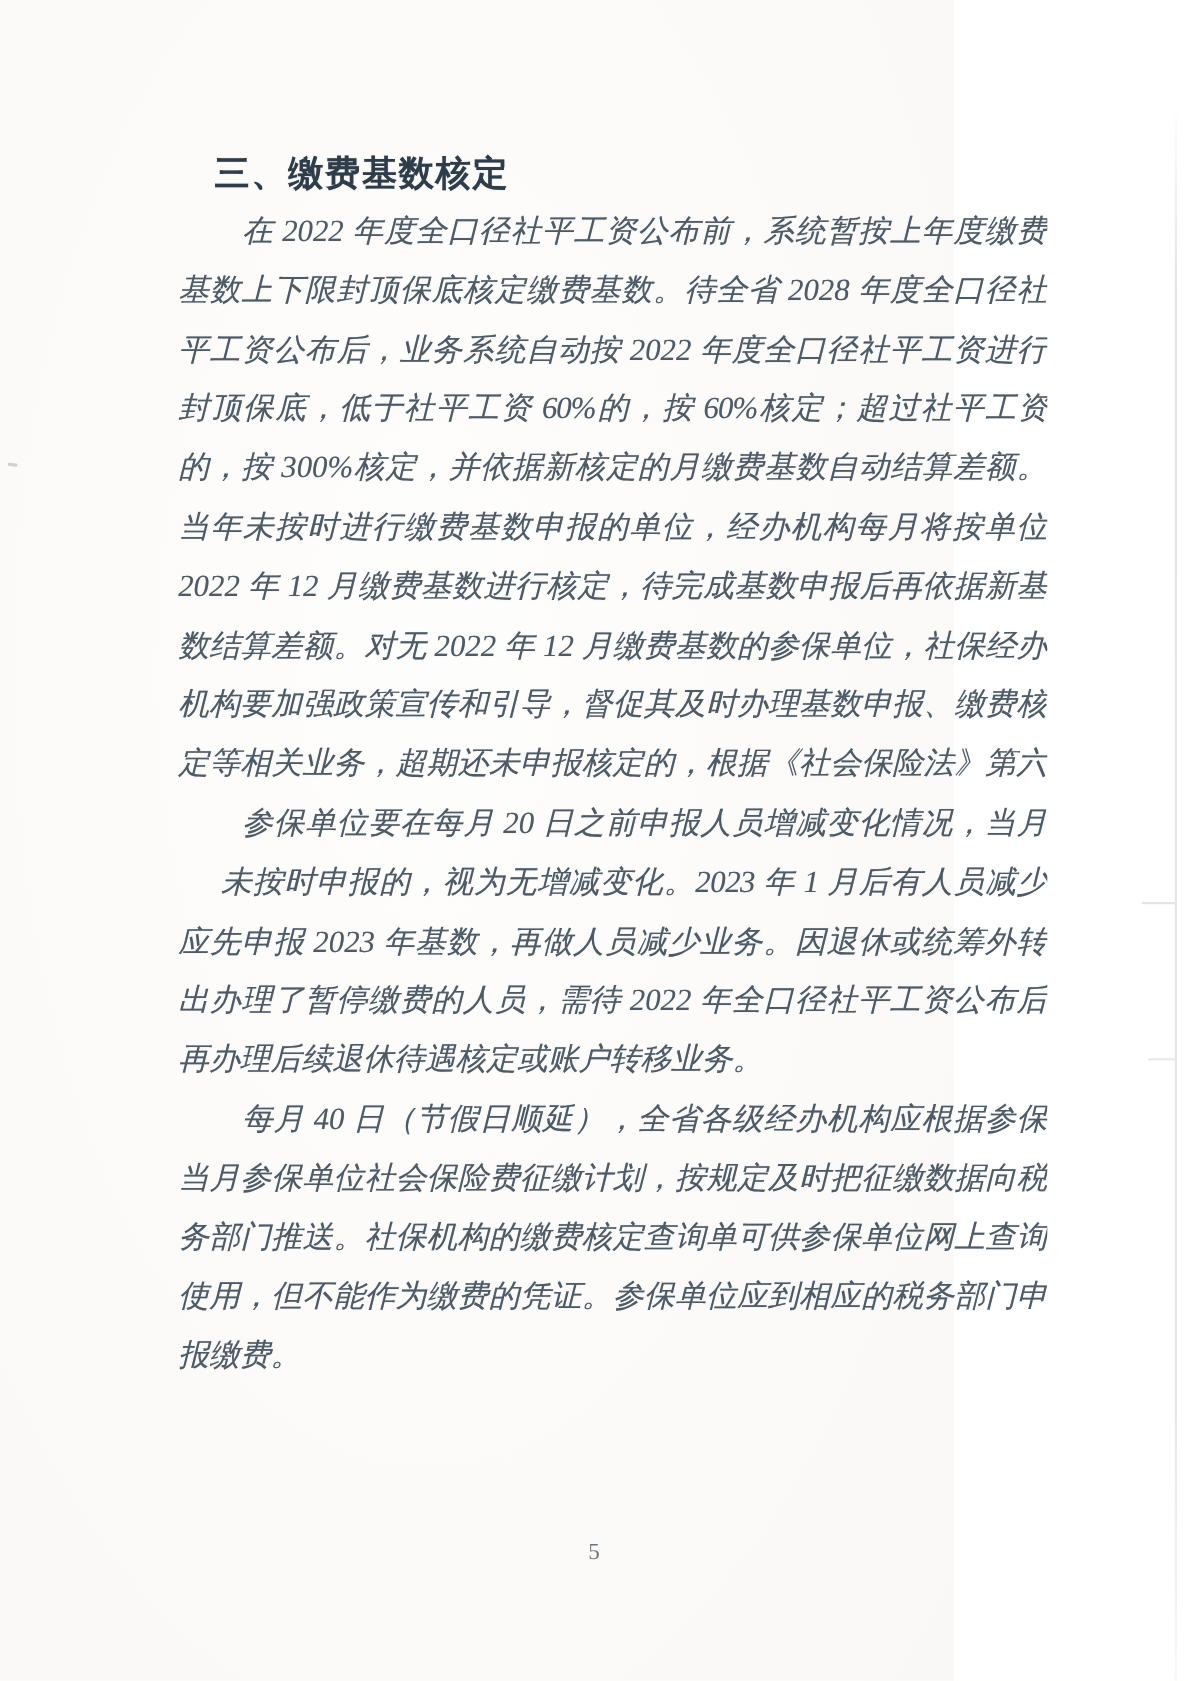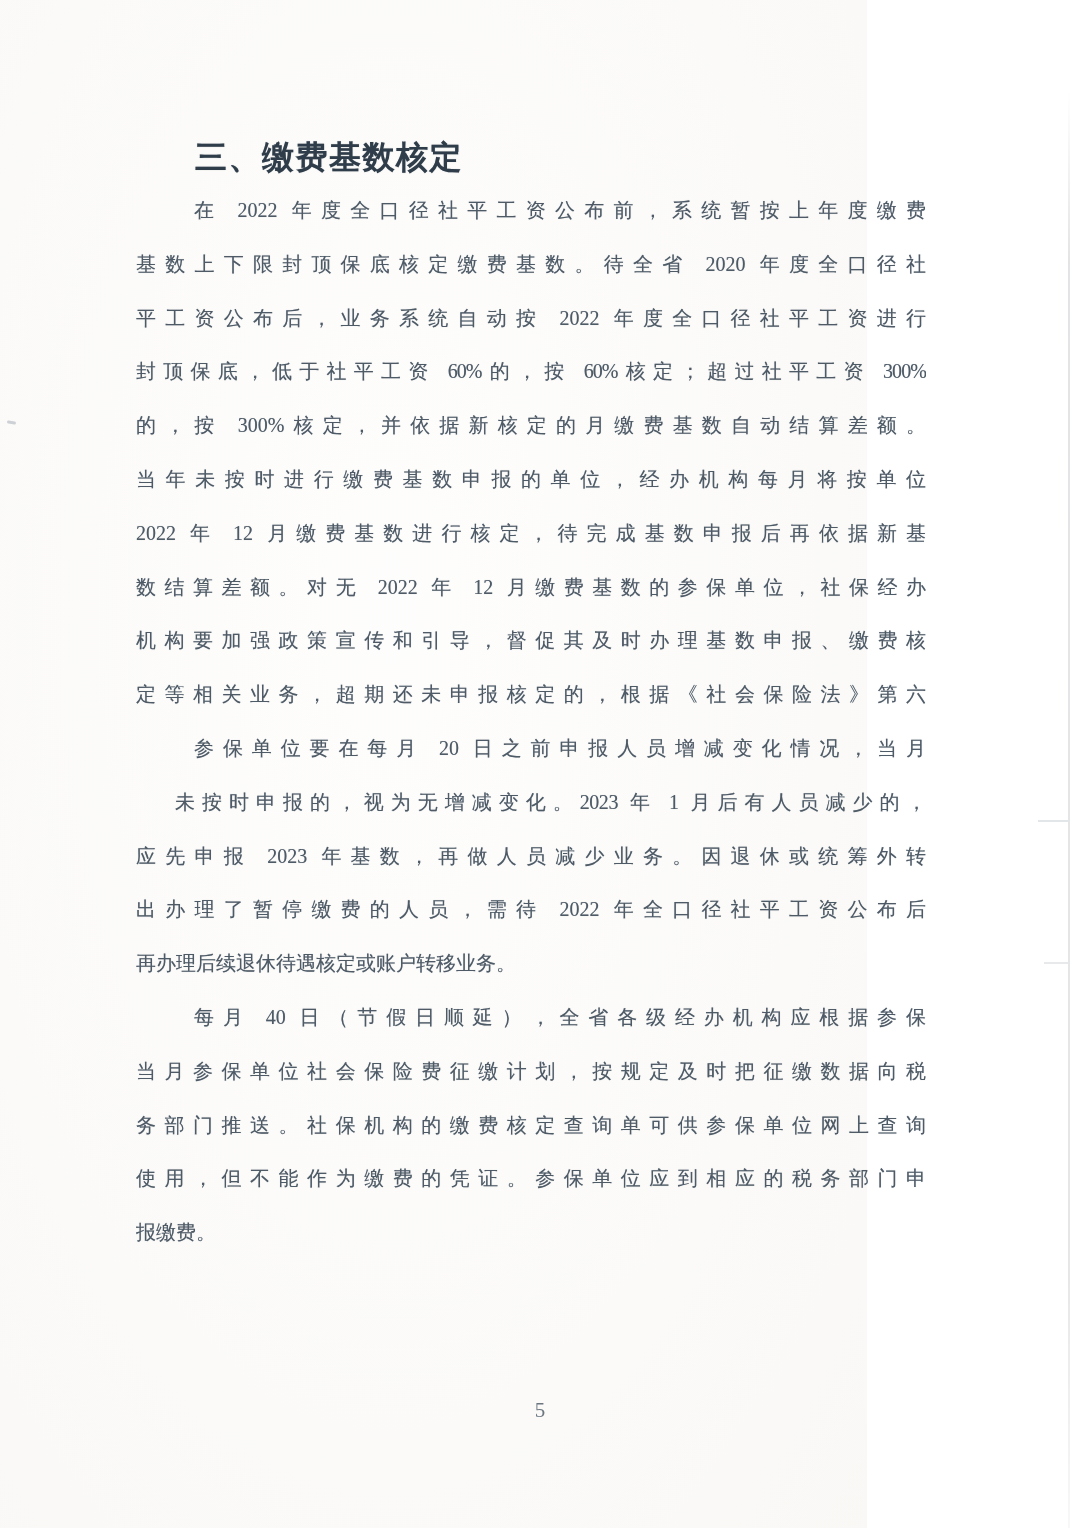--- a/index.html
+++ b/index.html
@@ -18,25 +18,26 @@
   }
   .title{
     position:absolute;left:195px;top:136px;margin:0;
     font-family:"Liberation Sans","DejaVu Sans",sans-serif;
     font-size:32px;font-weight:700;letter-spacing:1.5px;
     color:var(--title);
     text-shadow:0 0 0.8px rgba(47,61,74,0.5);
     white-space:nowrap;
   }
   .body-text{
-    position:absolute;left:136px;top:184px;width:790px;
+    position:absolute;left:162px;top:184px;width:790px;
     font-family:"Liberation Serif","DejaVu Serif",serif;
-    font-size:20px;line-height:53.8px;
+    font-size:28px;line-height:53.8px;
     color:var(--body);
     text-shadow:0 0 0.7px rgba(90,105,120,0.5);
+    font-style:italic;
   }
   .line{
     height:53.8px;overflow:hidden;
     text-align:justify;
     text-align-last:justify;
   }
   .line.indent{padding-left:58px;}
   .line.last{text-align-last:left;}
   .line.tight{letter-spacing:-0.4px;margin-left:39px;}
   .line.extra-tight{letter-spacing:-0.9px;}
@@ -65,21 +66,21 @@
 <div class="page">
   <div class="scan-line"></div>
   <div class="mark mark-left"></div>
   <div class="mark mark-r1"></div>
   <div class="mark mark-r2"></div>
 
   <h2 class="title">三、缴费基数核定</h2>
 
   <div class="body-text">
       <div class="line indent">在 2022 年度全口径社平工资公布前，系统暂按上年度缴费</div>
-      <div class="line">基数上下限封顶保底核定缴费基数。待全省 2020 年度全口径社</div>
+      <div class="line">基数上下限封顶保底核定缴费基数。待全省 2028 年度全口径社</div>
       <div class="line">平工资公布后，业务系统自动按 2022 年度全口径社平工资进行</div>
       <div class="line extra-tight">封顶保底，低于社平工资 60%的，按 60%核定；超过社平工资 300%</div>
       <div class="line">的，按 300%核定，并依据新核定的月缴费基数自动结算差额。</div>
       <div class="line">当年未按时进行缴费基数申报的单位，经办机构每月将按单位</div>
       <div class="line">2022 年 12 月缴费基数进行核定，待完成基数申报后再依据新基</div>
       <div class="line">数结算差额。对无 2022 年 12 月缴费基数的参保单位，社保经办</div>
       <div class="line">机构要加强政策宣传和引导，督促其及时办理基数申报、缴费核</div>
       <div class="line">定等相关业务，超期还未申报核定的，根据《社会保险法》第六</div>
       <div class="line indent">参保单位要在每月 20 日之前申报人员增减变化情况，当月</div>
       <div class="line tight">未按时申报的，视为无增减变化。2023 年 1 月后有人员减少的，</div>

